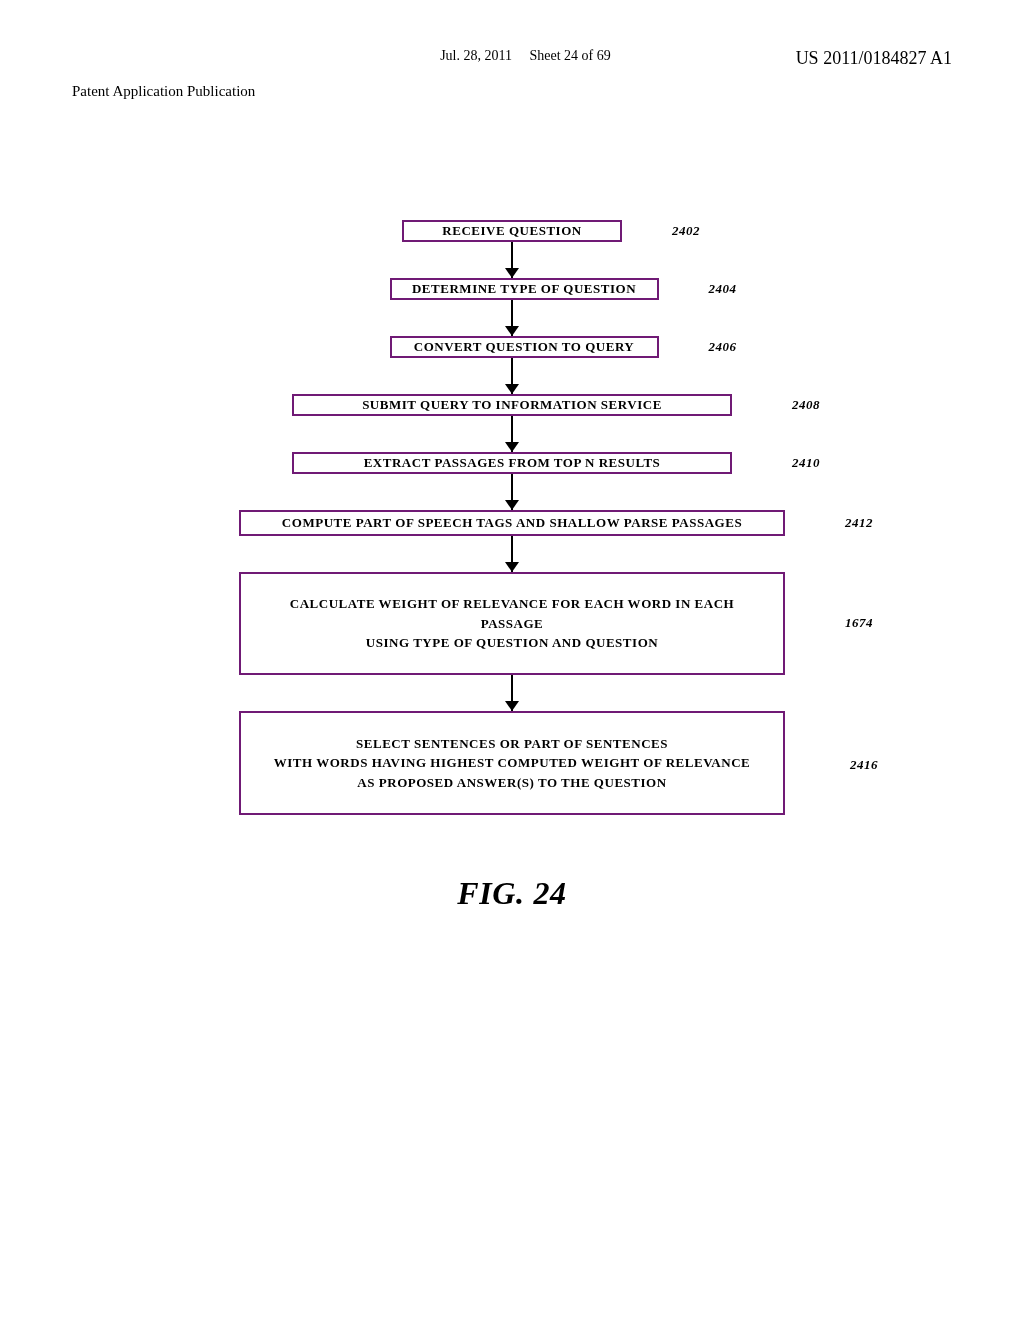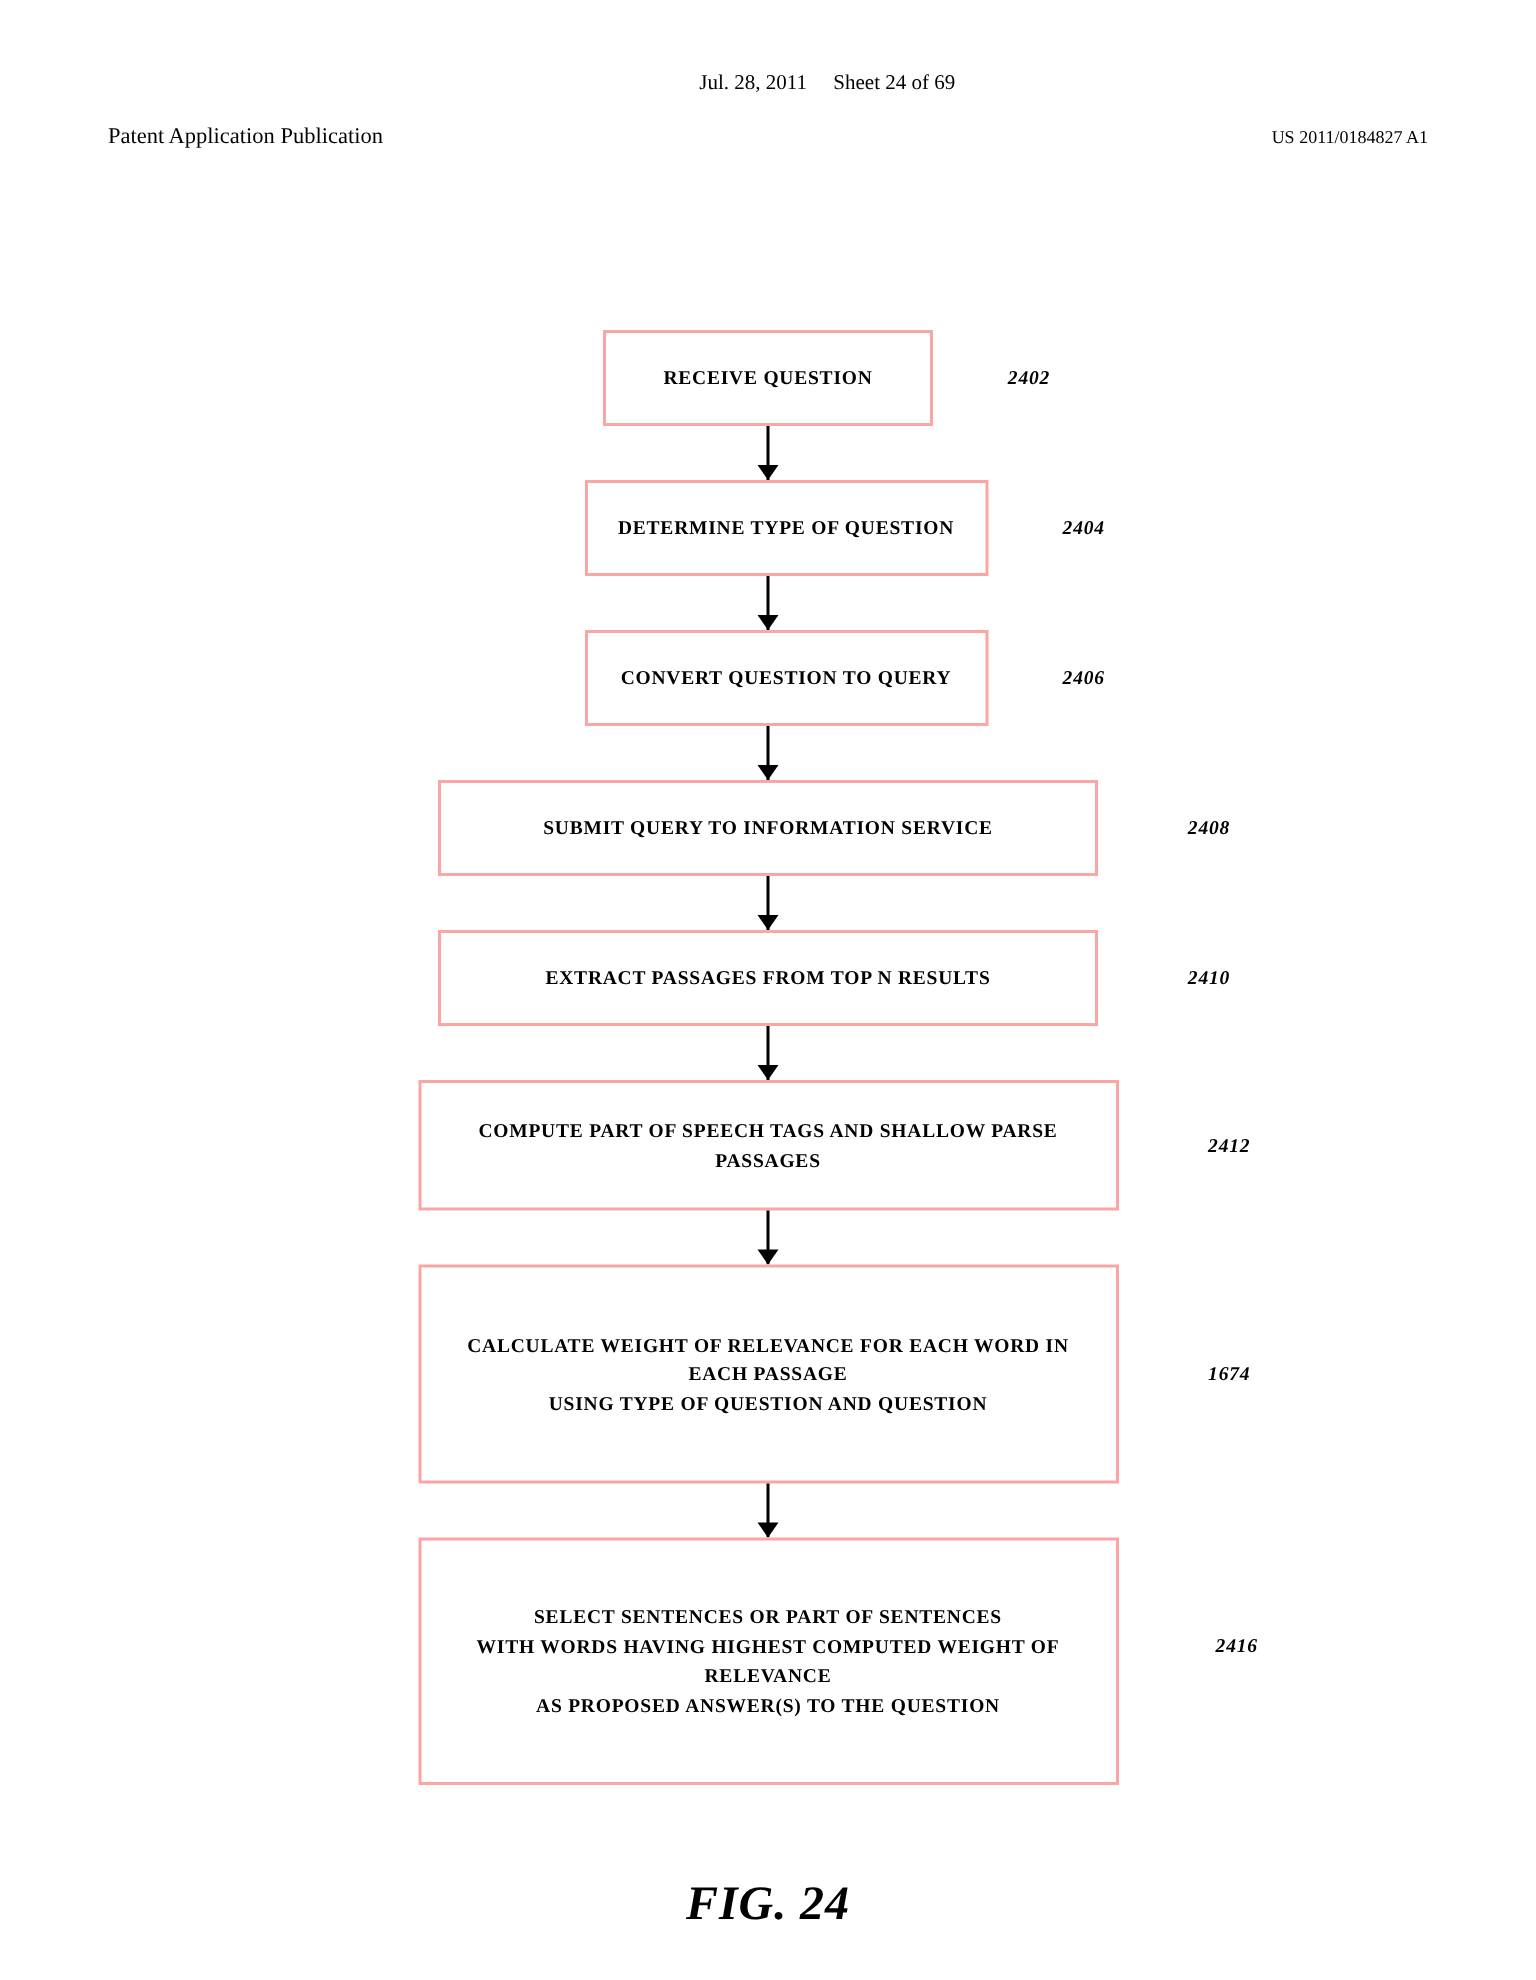--- a/index.html
+++ b/index.html
@@ -29,22 +29,21 @@
       font-size: 15px;
       margin-top: 35px;
     }
 
     .header-center {
       font-size: 14px;
       text-align: center;
     }
 
     .header-right {
-      font-size: 12px;
-      margin-top: 36px;
+      font-size: 18px;
     }
 
     .diagram-container {
       display: flex;
       flex-direction: column;
       align-items: center;
       margin-top: 120px;
       position: relative;
     }
 
@@ -57,45 +56,45 @@
     }
 
     .step-row {
       display: flex;
       align-items: center;
       position: relative;
       margin-bottom: 0;
     }
 
     .step-box {
-      border: 2px solid #fca5a5;
+      border: 2px solid #701a75;
       background: #fff;
       text-align: center;
       font-size: 13px;
       font-weight: bold;
       letter-spacing: 0.04em;
-      padding: 22px 20px;
+      padding: 1px 20px;
       position: relative;
     }
 
     .step-box.narrow {
       width: 220px;
     }
 
     .step-box.medium {
       width: 269px;
       margin-left: 24px;
     }
 
     .step-box.wide {
       width: 440px;
     }
 
     .step-box.wider {
-      width: 467px;
+      width: 546px;
     }
 
     .step-box.multiline {
       line-height: 1.5;
     }
 
     .step-label {
       position: absolute;
       right: -80px;
       top: 50%;

